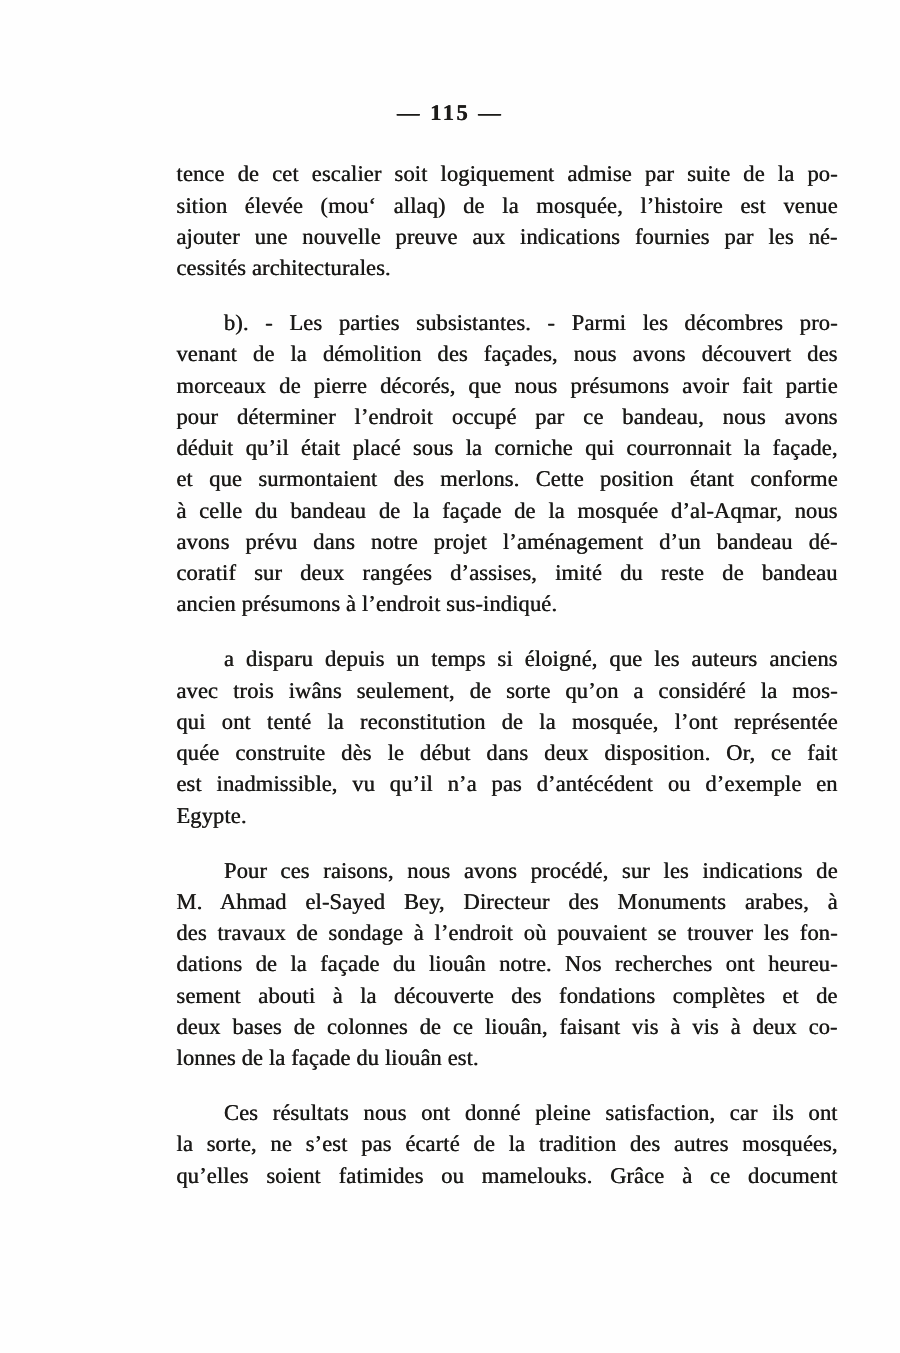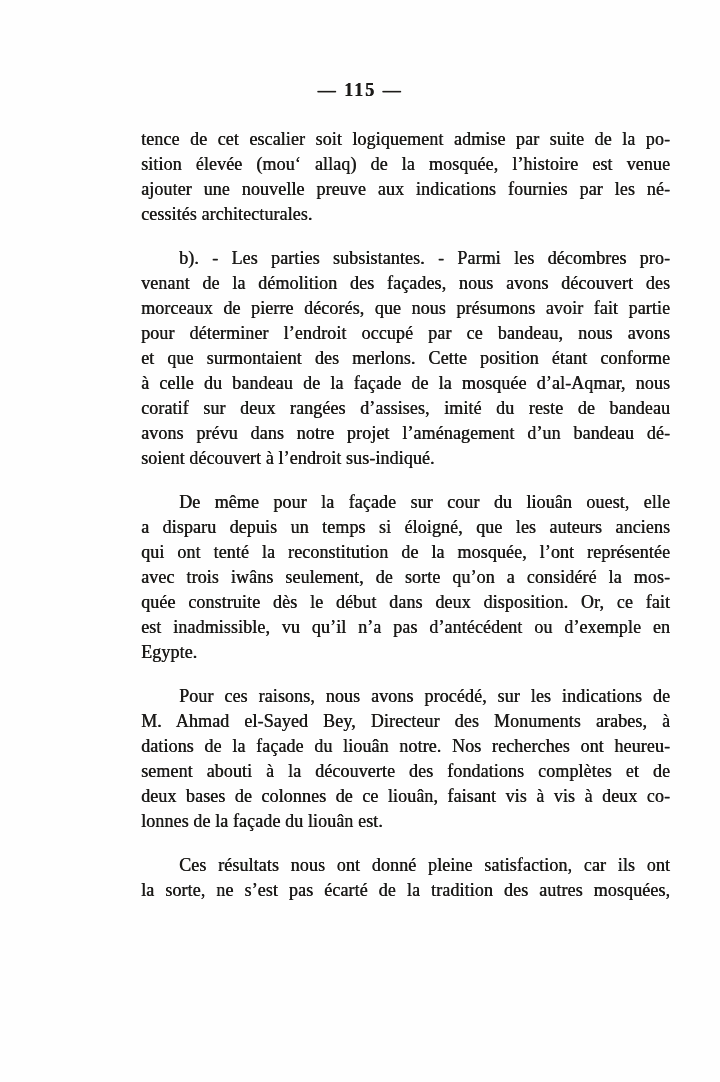--- a/index.html
+++ b/index.html
@@ -74,41 +74,43 @@
         <div class="line">tence de cet escalier soit logiquement admise par suite de la po-</div>
         <div class="line">sition élevée (mou‘ allaq) de la mosquée, l’histoire est venue</div>
         <div class="line">ajouter une nouvelle preuve aux indications fournies par les né-</div>
         <div class="line last-left">cessités architecturales.</div>
       </div>
       <div class="para indent">
         <div class="line">b). - Les parties subsistantes. - Parmi les décombres pro-</div>
         <div class="line">venant de la démolition des façades, nous avons découvert des</div>
         <div class="line">morceaux de pierre décorés, que nous présumons avoir fait partie</div>
         <div class="line">pour déterminer l’endroit occupé par ce bandeau, nous avons</div>
+        <div class="line">déduit qu’il était placé sous la corniche qui courronnait la façade,</div>
         <div class="line">et que surmontaient des merlons. Cette position étant conforme</div>
         <div class="line">à celle du bandeau de la façade de la mosquée d’al-Aqmar, nous</div>
+        <div class="line">avons prévu dans notre projet l’aménagement d’un bandeau dé-</div>
         <div class="line">coratif sur deux rangées d’assises, imité du reste de bandeau</div>
-        <div class="line">avons prévu dans notre projet l’aménagement d’un bandeau dé-</div>
-        <div class="line last-left">soient découvert à l’endroit sus-indiqué.</div>
+        <div class="line last-left">ancien présumons à l’endroit sus-indiqué.</div>
       </div>
       <div class="para indent">
-        <div class="line">De même pour la façade sur cour du liouân ouest, elle</div>
         <div class="line">a disparu depuis un temps si éloigné, que les auteurs anciens</div>
+        <div class="line">avec trois iwâns seulement, de sorte qu’on a considéré la mos-</div>
         <div class="line">qui ont tenté la reconstitution de la mosquée, l’ont représentée</div>
-        <div class="line">avec trois iwâns seulement, de sorte qu’on a considéré la mos-</div>
         <div class="line">quée construite dès le début dans deux disposition.  Or, ce fait</div>
         <div class="line">est inadmissible, vu qu’il n’a pas d’antécédent ou d’exemple en</div>
         <div class="line last-left">Egypte.</div>
       </div>
       <div class="para indent">
         <div class="line">Pour ces raisons, nous avons procédé, sur les indications de</div>
         <div class="line">M. Ahmad el-Sayed Bey, Directeur des Monuments arabes, à</div>
+        <div class="line">des travaux de sondage à l’endroit où pouvaient se trouver les fon-</div>
         <div class="line">dations de la façade du liouân notre. Nos recherches ont heureu-</div>
         <div class="line">sement abouti à la découverte des fondations complètes et de</div>
         <div class="line">deux bases de colonnes de ce liouân, faisant vis à vis à deux co-</div>
         <div class="line last-left">lonnes de la façade du liouân est.</div>
       </div>
       <div class="para indent">
         <div class="line">Ces résultats nous ont donné pleine satisfaction, car ils ont</div>
         <div class="line">la sorte, ne s’est pas écarté de la tradition des autres mosquées,</div>
+        <div class="line">qu’elles soient fatimides ou mamelouks. Grâce à ce  document</div>
       </div>
     </div>
 </div>
 
 </body></html>

